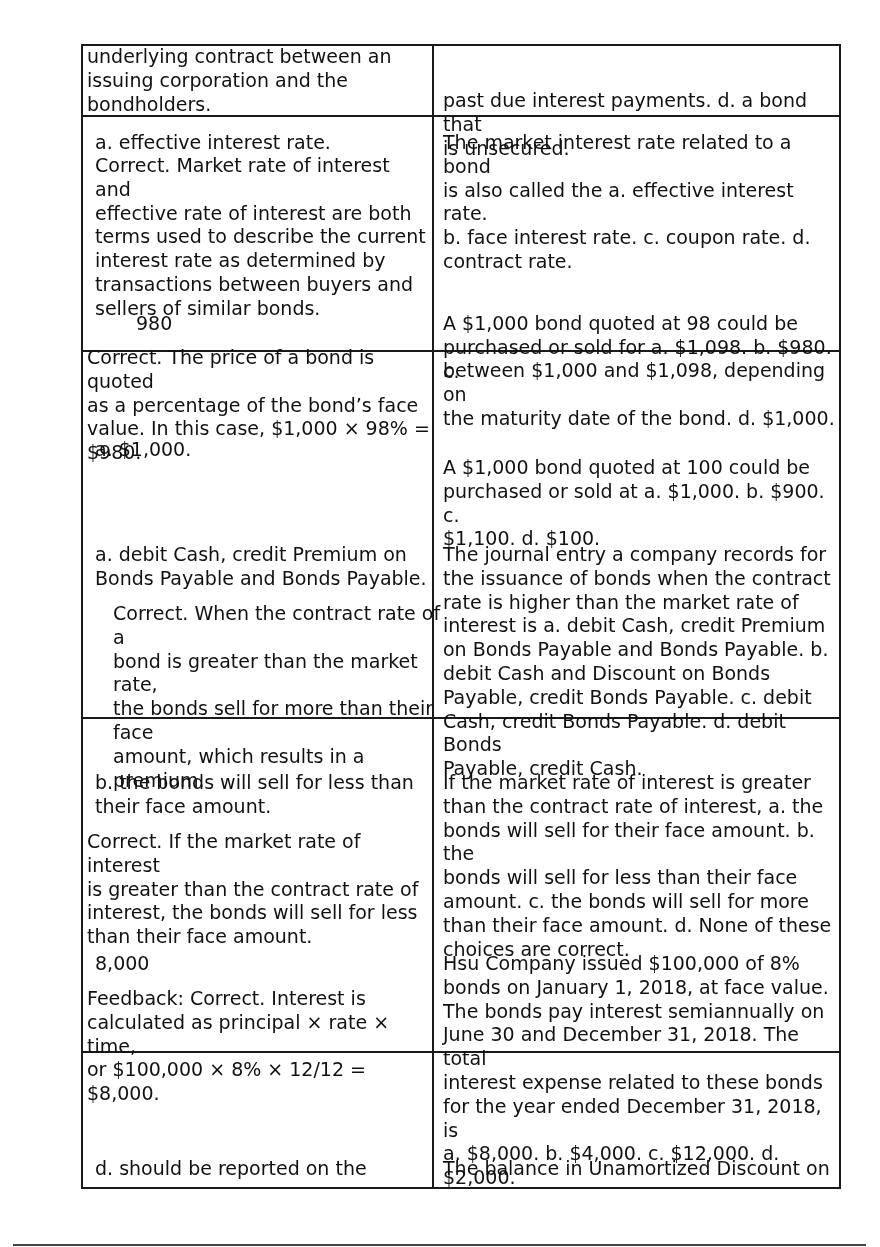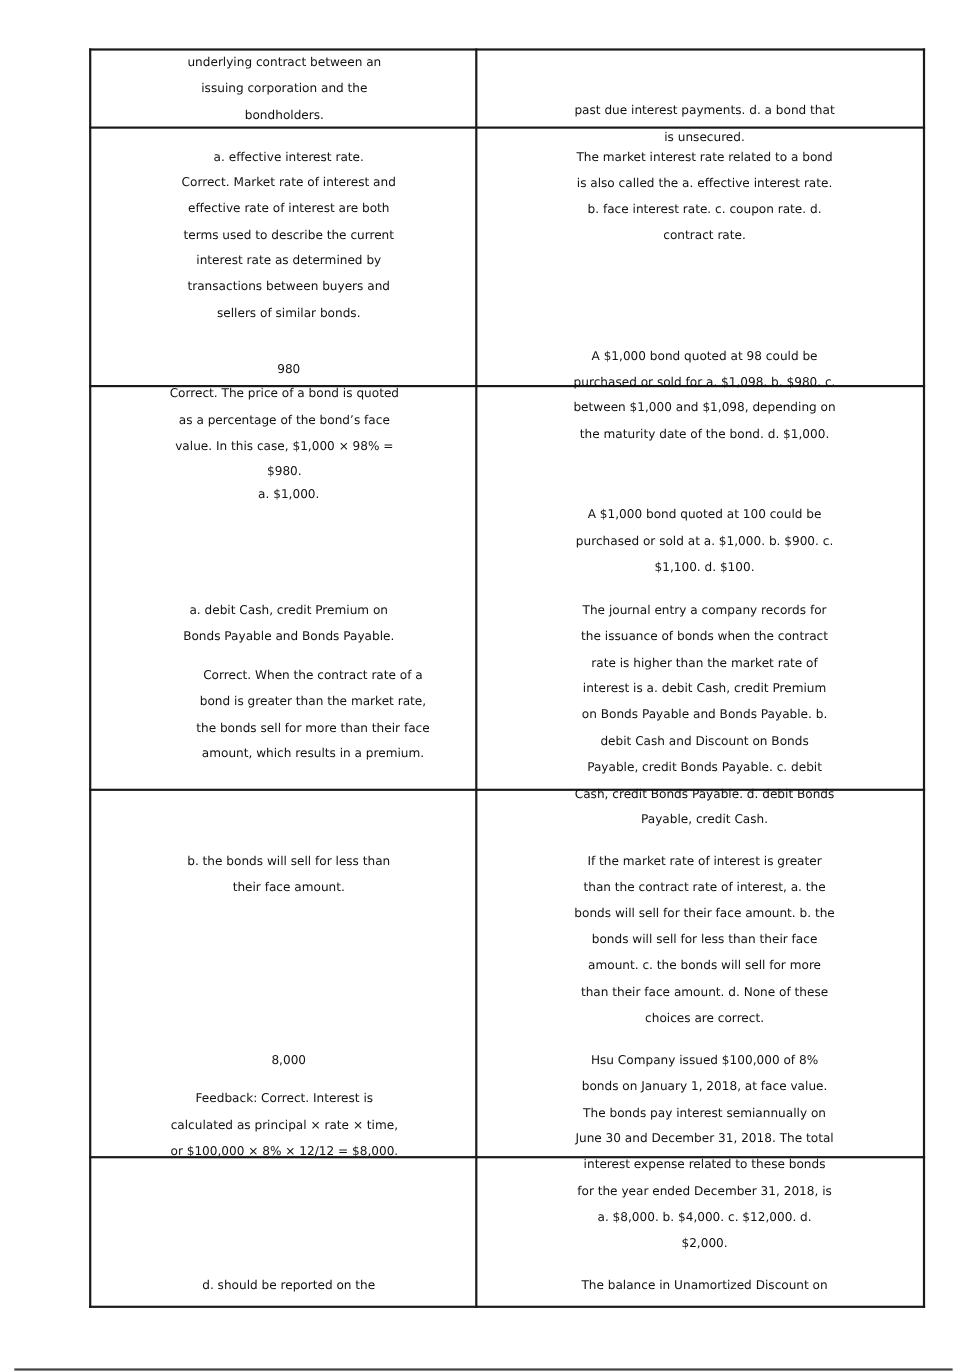--- a/index.html
+++ b/index.html
@@ -1,21 +1,21 @@
 <!DOCTYPE html>
 <html><head>
 <meta charset="utf-8">
 <style>
   html, body { margin: 0; padding: 0; background: #ffffff; }
   body { width: 880px; height: 1247px; position: relative; overflow: hidden;
          font-family: "DejaVu Sans", sans-serif; color: #111; }
   .page { position: absolute; left: 0; top: 0; width: 880px; height: 1247px; }
   .hline { position: absolute; background: #1a1a1a; height: 2px; }
   .vline { position: absolute; background: #1a1a1a; width: 2px; }
-  .txt { position: absolute; font-size: 11px; line-height: 23.8px; white-space: pre-wrap; text-align: center; }
+  .txt { position: absolute; font-size: 19px; line-height: 23.8px; white-space: pre-wrap; }
   .left { left: 87px; width: 343px; }
   .left-in { left: 95px; width: 335px; }
   .right { left: 443px; width: 395px; }
   .footer-rule { position: absolute; left: 13px; width: 853px; top: 1244px; height: 2px; background: #444; }
 </style>
 </head>
 <body>
 
 <div class="page">
 
@@ -40,21 +40,21 @@
 effective rate of interest are both
 terms used to describe the current
 interest rate as determined by
 transactions between buyers and
 sellers of similar bonds.</div>
   <div class="txt right" style="top:131px;">The market interest rate related to a bond
 is also called the a. effective interest rate.
 b. face interest rate. c. coupon rate. d.
 contract rate.</div>
 
-  <div class="txt left-in" style="top:324px;">980</div>
+  <div class="txt left-in" style="top:312px;margin-left:41px;">980</div>
   <div class="txt right" style="top:312px;">A $1,000 bond quoted at 98 could be
 purchased or sold for a. $1,098. b. $980. c.</div>
   <div class="txt left" style="top:346px;">Correct. The price of a bond is quoted
 as a percentage of the bond’s face
 value. In this case, $1,000 × 98% =
 $980.</div>
   <div class="txt right" style="top:359px;">between $1,000 and $1,098, depending on
 the maturity date of the bond. d. $1,000.</div>
 
   <div class="txt left-in" style="top:438px;">a. $1,000.</div>
@@ -73,20 +73,24 @@
 rate is higher than the market rate of
 interest is a. debit Cash, credit Premium
 on Bonds Payable and Bonds Payable. b.
 debit Cash and Discount on Bonds
 Payable, credit Bonds Payable. c. debit
 Cash, credit Bonds Payable. d. debit Bonds
 Payable, credit Cash.</div>
 
   <div class="txt left-in" style="top:771px;">b. the bonds will sell for less than
 their face amount.</div>
+  <div class="txt left" style="top:830px;">Correct. If the market rate of interest
+is greater than the contract rate of
+interest, the bonds will sell for less
+than their face amount.</div>
   <div class="txt right" style="top:771px;">If the market rate of interest is greater
 than the contract rate of interest, a. the
 bonds will sell for their face amount. b. the
 bonds will sell for less than their face
 amount. c. the bonds will sell for more
 than their face amount. d. None of these
 choices are correct.</div>
 
   <div class="txt left-in" style="top:952px;">8,000</div>
   <div class="txt left" style="top:987px;">Feedback: Correct. Interest is

